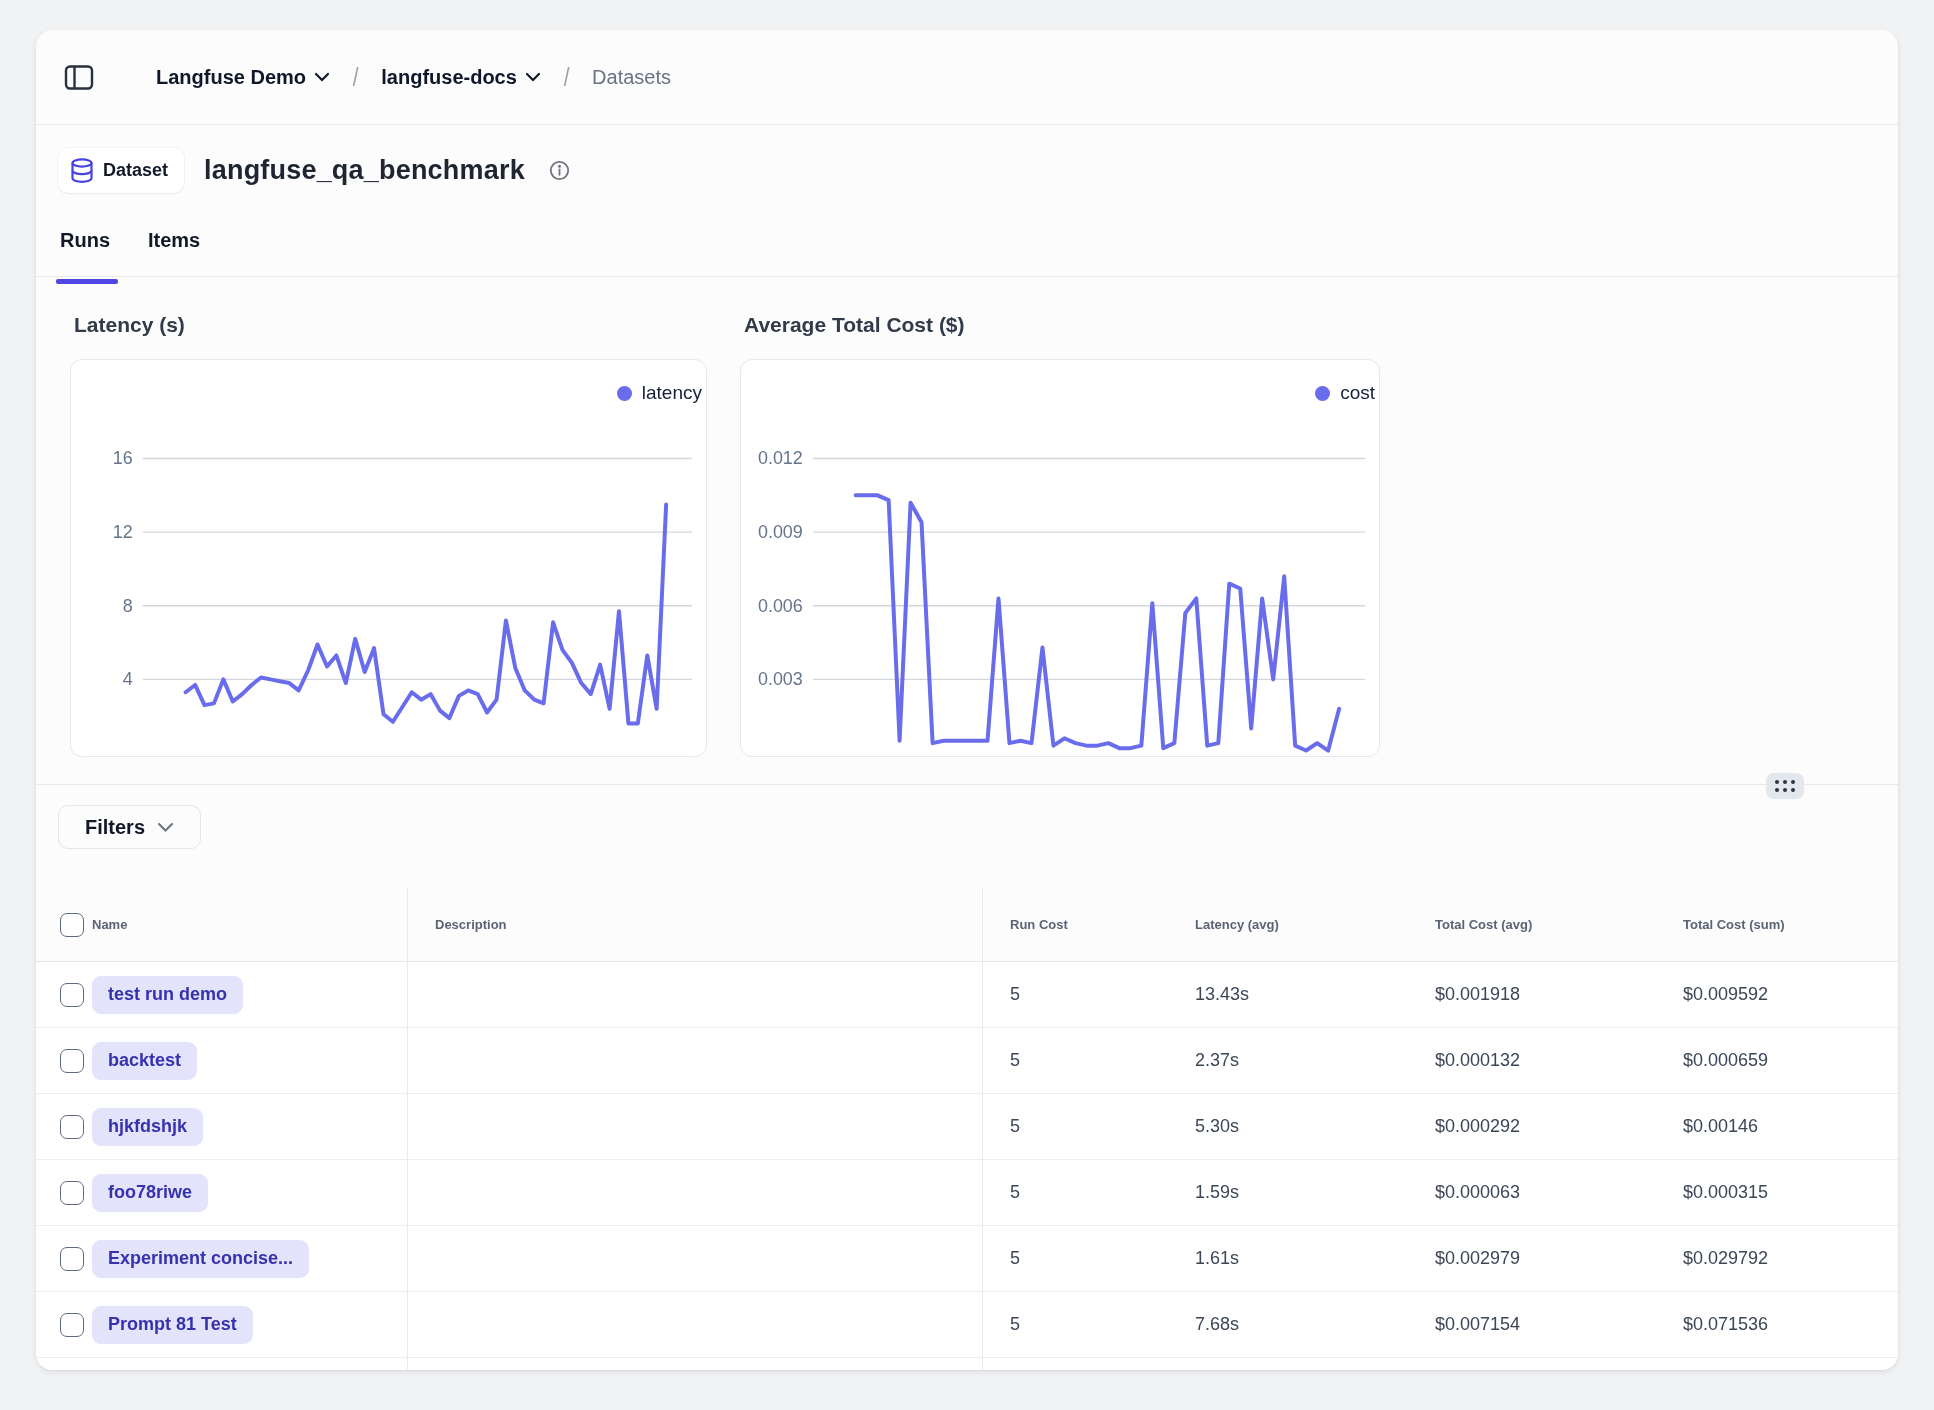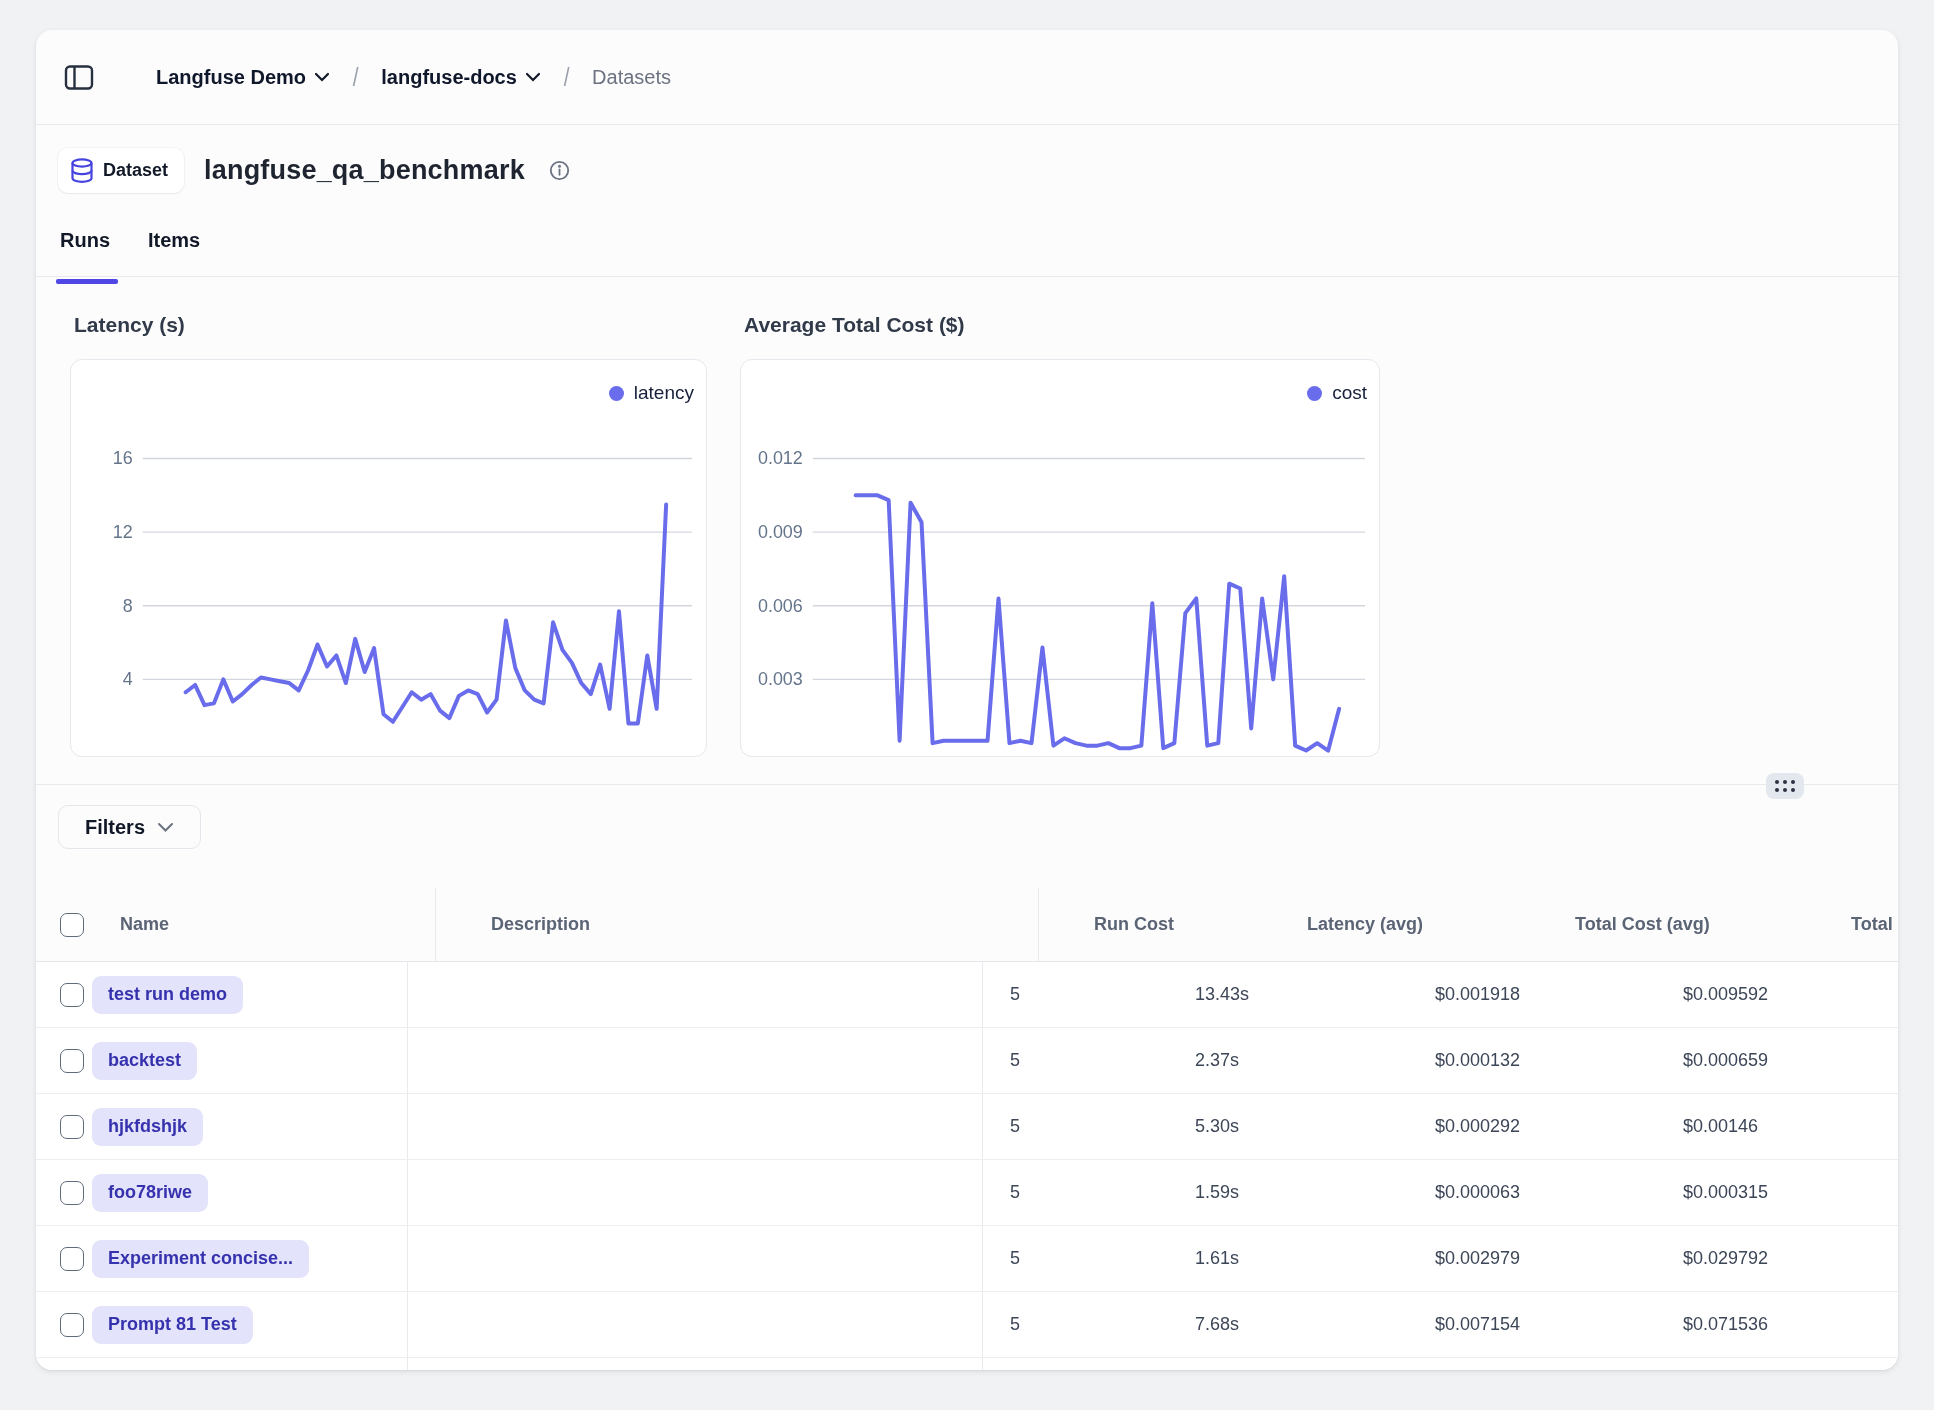--- a/index.html
+++ b/index.html
@@ -49,21 +49,21 @@
   .charts-section { padding:36px 22px 25px; border-bottom:1px solid #e7e9ec; height:508px; }
   .charts-row { display:flex; gap:33px; padding-left:12px; }
   .chart-block .chart-title { font-size:21px; font-weight:700; color:#313a49; margin-bottom:22px; margin-left:4px; }
   .chart-card {
     position:relative; height:398px; background:#ffffff;
     border:1px solid #e5e8ec; border-radius:12px; overflow:hidden;
   }
   .chart-card.w-latency { width:637px; }
   .chart-card.w-cost { width:640px; }
   .chart-card svg { display:block; width:100%; height:100%; }
-  .chart-legend { position:absolute; top:22px; right:12px; display:flex; align-items:center; gap:10px; }
+  .chart-legend { position:absolute; top:22px; right:4px; display:flex; align-items:center; gap:10px; }
   .legend-dot { width:15px; height:15px; border-radius:50%; background:var(--line,#696ceb); }
   .legend-label { font-size:19px; color:#16203a; }
   
   .grid-handle {
     position:absolute; top:743px; right:94px; width:38px; height:26px;
     background:#e3e8ef; border-radius:8px; display:grid;
     grid-template-columns:repeat(3,5px); grid-template-rows:repeat(2,5px);
     gap:3px; place-content:center; cursor:row-resize; z-index:3;
   }
   .grid-handle i { width:4px; height:4px; border-radius:50%; background:#2b3342; }
@@ -79,21 +79,21 @@
   .thead { display:flex; height:74px; align-items:center; border-bottom:1px solid #e3e6ea; }
   .trow { display:flex; height:66px; align-items:center; border-bottom:1px solid #eceef1; background:#fff; }
   .thead { background:#fcfcfd; }
   .c-check { width:56px; padding-left:24px; flex:none; align-self:stretch; display:flex; align-items:center; }
   .c-name { width:316px; flex:none; align-self:stretch; display:flex; align-items:center; border-right:1px solid #e8eaed; }
   .c-desc { width:575px; padding-left:27px; flex:none; align-self:stretch; display:flex; align-items:center; border-right:1px solid #e8eaed; }
   .c-runitems { width:185px; padding-left:27px; flex:none; }
   .c-lat { width:240px; padding-left:27px; flex:none; }
   .c-costavg { width:248px; padding-left:27px; flex:none; }
   .c-costsum { flex:1; padding-left:27px; min-width:0; white-space:nowrap; overflow:hidden; }
-  .th { font-size:18px; font-weight:600; color:#5b6475;margin-left:28px; }
+  .th { font-size:13px; font-weight:600; color:#5b6475; }
   .td { font-size:18px; color:#3c4657; }
   .checkbox {
     width:24px; height:24px; border:1.6px solid #5f6b7b; border-radius:7px; background:#fff; cursor:pointer;
   }
   .run-badge {
     display:inline-flex; align-items:center; height:38px; padding:0 16px;
     background:#e3e3fb; border-radius:9px;
     font-size:18px; font-weight:700; color:#3632ae; cursor:pointer;
     white-space:nowrap; max-width:240px; overflow:hidden; text-overflow:ellipsis;
   }

